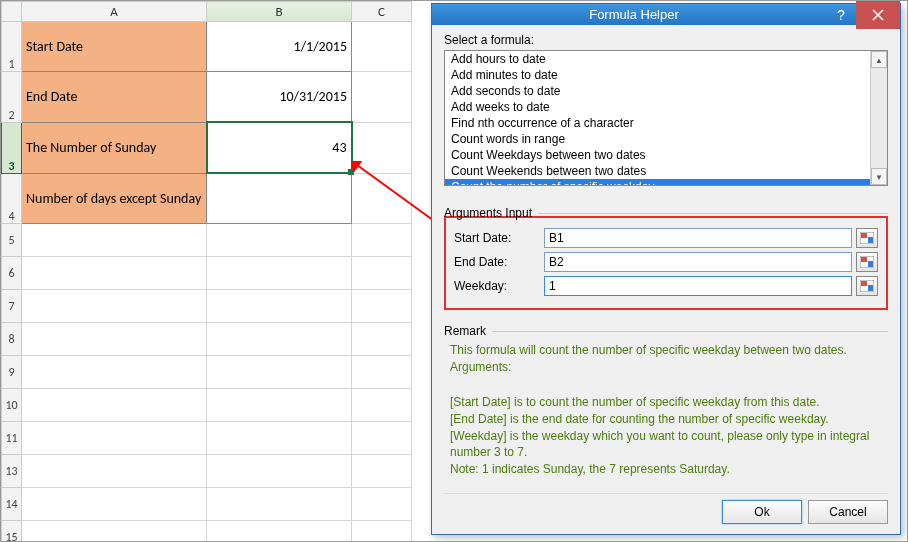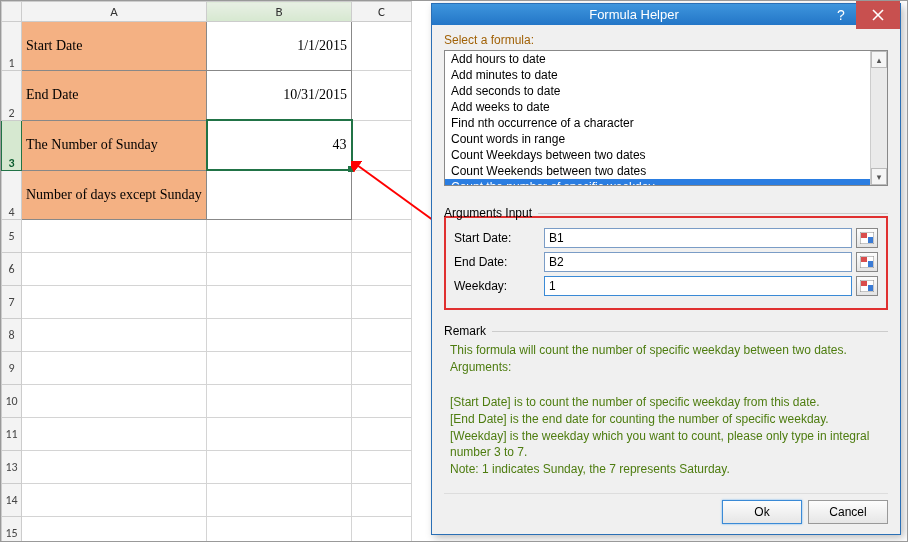--- a/index.html
+++ b/index.html
@@ -4,21 +4,21 @@
 <style>
   * { box-sizing: border-box; margin: 0; padding: 0; }
   body { font-family: Calibri, Arial, sans-serif; font-size: 14px; background: #fff; width: 908px; height: 542px; position: relative; overflow: hidden; border: 1px solid #999; }
   
   
   .sheet { position: absolute; left: 0; top: 0; width: 420px; }
   .grid { border-collapse: collapse; }
   .hdr { background: #f3f3f3; border: 1px solid #ccc; text-align: center; font-size: 13px; color: #333; }
   .col-hdr { height: 20px; }
   .row-hdr { width: 20px; text-align: center; font-size: 12px; color: #444; }
-  .cell { border: 1px solid #d4d4d4; height: 22px; padding: 16px 4px; font-size: 14px; vertical-align: middle; font-family: Liberation Serif, serif; }
+  .cell { border: 1px solid #d4d4d4; height: 22px; padding: 16px 4px; font-size: 14px; vertical-align: middle; }
   .col-a { width: 185px; }
   .col-b { width: 145px; }
   .col-c { width: 60px; }
   .highlight { background: #f4b183; border: 1px solid #888 !important; }
   .val { text-align: right; border: 1px solid #888 !important; }
   .tall { height: 42px; }
   .tall2 { height: 44px; }
   .sel-row-hdr { background: #d6e8d0; border: 1px solid #217346; color: #0a5c2e; font-weight: bold; }
   .sel-col-hdr { background: linear-gradient(#e8f0e4,#d6e8d0); }
   .sel-cell { border: 2px solid #217346 !important; position: relative; }
@@ -27,21 +27,21 @@
   
   .arrow { position: absolute; left: 350px; top: 160px; width: 110px; height: 80px; pointer-events: none; }
   
   
   .dialog { position: absolute; left: 430px; top: 2px; width: 470px; border: 1px solid #2a6fb5; box-shadow: 3px 3px 8px rgba(0,0,0,0.25); background: #fff; font-family: "Segoe UI", Tahoma, sans-serif; font-size: 12px; }
   .titlebar { background: linear-gradient(#3e95dd,#2376c7); color: #fff; height: 21px; display: flex; align-items: center; padding: 0 0 0 10px; font-size: 13px; }
   .titlebar .title-text { flex: 1; text-align: center; }
   .titlebar .help { width: 30px; text-align: center; color: #fff; font-size: 14px; cursor: pointer; }
   .titlebar .close { width: 44px; height: 28px; background: #c8504f; color: #fff; display: flex; align-items: center; justify-content: center; font-size: 16px; font-family: Arial; cursor: pointer; }
   .dlg-body { padding: 8px 12px 10px 12px; background: #f0f0f0; }
-  .section-lbl { font-size: 12px; color: #a16207; margin-bottom: 3px; }
+  .section-lbl { font-size: 12px; color: #000000; margin-bottom: 3px; }
   .formula-list { background: #fff; border: 1px solid #888; height: 136px; overflow: hidden; position: relative; font-size: 12px; }
   .formula-list .item { padding: 1px 6px; white-space: nowrap; cursor: pointer; }
   .formula-list .item.sel { background: #2a7de1; color: #fff; }
   .formula-list .scroll { position: absolute; right: 0; top: 0; width: 17px; height: 100%; background: #eaeaea; border-left: 1px solid #ccc; }
   .scroll-btn { height: 17px; background: #f5f5f5; border: 1px solid #bbb; display:flex; align-items:center; justify-content:center; font-size:9px; color:#555; cursor:pointer; }
   .scroll-track { flex:1; }
   .scroll { display:flex; flex-direction:column; }
   .args-box { border: 2px solid #e03030; padding: 6px 8px 8px 8px; margin-top: -4px; }
   .arg-row { display: flex; align-items: center; margin: 4px 0; }
   .arg-lbl { width: 90px; font-size: 12px; }

